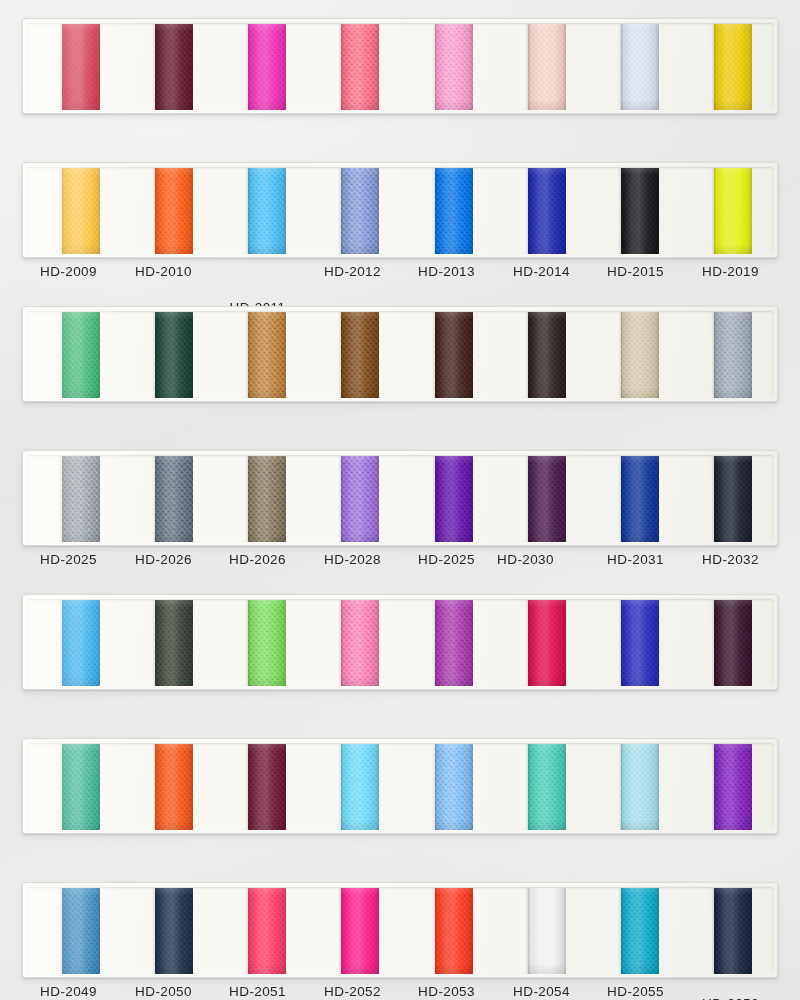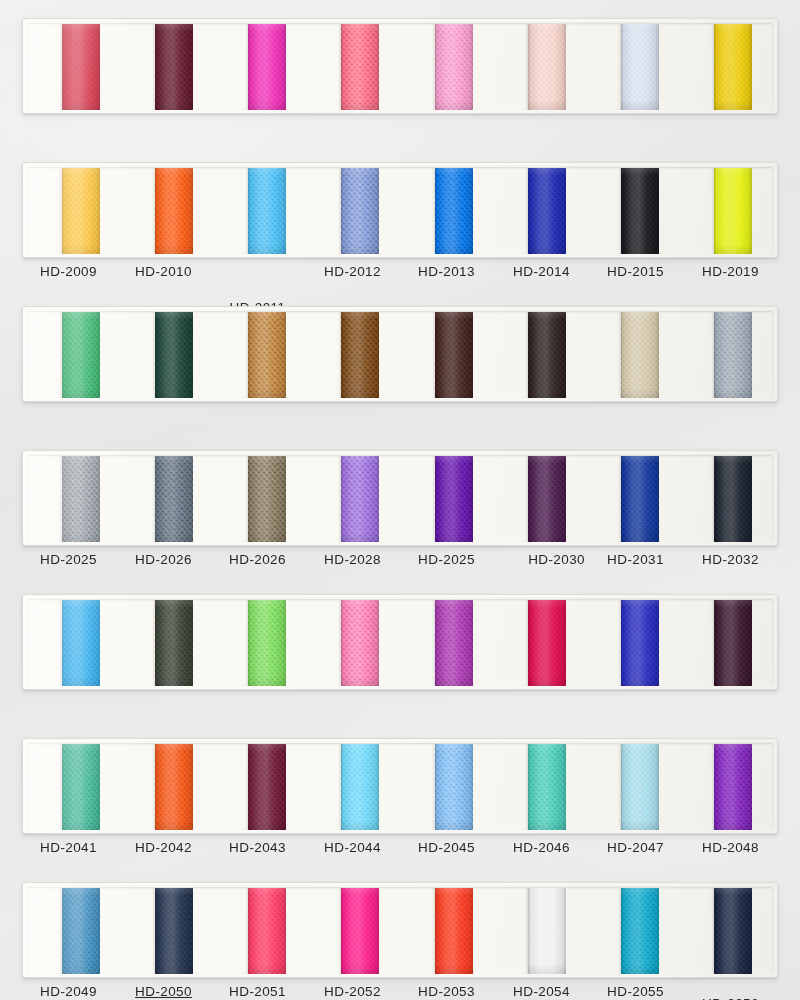--- a/index.html
+++ b/index.html
@@ -328,21 +328,21 @@
               <div class="webbing" style="background-color: rgb(29, 36, 48);"></div>
             </div>
           </div>
         </div>
         <div class="labels">
           <div class="label" style="left: -1px; width: 95px;">HD-2025</div>
           <div class="label" style="left: 94px; width: 95px;">HD-2026</div>
           <div class="label" style="left: 188px; width: 95px;">HD-2026</div>
           <div class="label" style="left: 283px; width: 95px;">HD-2028</div>
           <div class="label" style="left: 377px; width: 95px;">HD-2025</div>
-          <div class="label" style="left: 468px; width: 95px; text-align: right;">HD-2030</div>
+          <div class="label" style="left: 456px; width: 95px;">HD-2030</div>
           <div class="label" style="left: 566px; width: 95px;">HD-2031</div>
           <div class="label" style="left: 661px; width: 95px;">HD-2032</div>
         </div>
       </div>
       <div class="row" style="top: 584px; position: absolute;">
         <div class="card">
           <div class="strap-layer">
             <div class="strap" title="HD-2033" style="left: 34px;">
               <div class="webbing" style="background-color: rgb(10, 154, 232);"></div>
             </div>
@@ -392,30 +392,20 @@
               <div class="webbing" style="background-color: rgb(75, 206, 185);"></div>
             </div>
             <div class="strap" title="HD-2047" style="left: 593px;">
               <div class="webbing" style="background-color: rgb(169, 226, 239);"></div>
             </div>
             <div class="strap" title="HD-2048" style="left: 686px;">
               <div class="webbing" style="background-color: rgb(131, 39, 194);"></div>
             </div>
           </div>
         </div>
-        <div class="labels">
-          <div class="label" style="left: -1px; width: 95px;">HD-2041</div>
-          <div class="label" style="left: 94px; width: 95px;">HD-2042</div>
-          <div class="label" style="left: 188px; width: 95px;">HD-2043</div>
-          <div class="label" style="left: 283px; width: 95px;">HD-2044</div>
-          <div class="label" style="left: 377px; width: 95px;">HD-2045</div>
-          <div class="label" style="left: 472px; width: 95px;">HD-2046</div>
-          <div class="label" style="left: 566px; width: 95px;">HD-2047</div>
-          <div class="label" style="left: 661px; width: 95px;">HD-2048</div>
-        </div>
       </div>
       <div class="row" style="top: 872px; position: absolute;">
         <div class="card">
           <div class="strap-layer">
             <div class="strap" title="HD-2049" style="left: 34px;">
               <div class="webbing" style="background-color: rgb(11, 106, 168);"></div>
             </div>
             <div class="strap" title="HD-2050" style="left: 127px;">
               <div class="webbing" style="background-color: rgb(24, 40, 67);"></div>
             </div>
@@ -434,21 +424,21 @@
             <div class="strap" title="HD-2055" style="left: 593px;">
               <div class="webbing" style="background-color: rgb(18, 170, 205);"></div>
             </div>
             <div class="strap" title="HD-2056" style="left: 686px;">
               <div class="webbing" style="background-color: rgb(27, 39, 68);"></div>
             </div>
           </div>
         </div>
         <div class="labels">
           <div class="label" style="left: -1px; width: 95px;">HD-2049</div>
-          <div class="label" style="left: 94px; width: 95px; text-decoration: underline;">HD-2050</div>
+          <div class="label" style="left: 94px; width: 95px;">HD-2050</div>
           <div class="label" style="left: 188px; width: 95px;">HD-2051</div>
           <div class="label" style="left: 283px; width: 95px;">HD-2052</div>
           <div class="label" style="left: 377px; width: 95px;">HD-2053</div>
           <div class="label" style="left: 472px; width: 95px;">HD-2054</div>
           <div class="label" style="left: 566px; width: 95px;">HD-2055</div>
           <div class="label" style="left: 661px; width: 95px; margin-top: 12px;">HD-2056</div>
         </div>
       </div>
     </div>
 </div>

